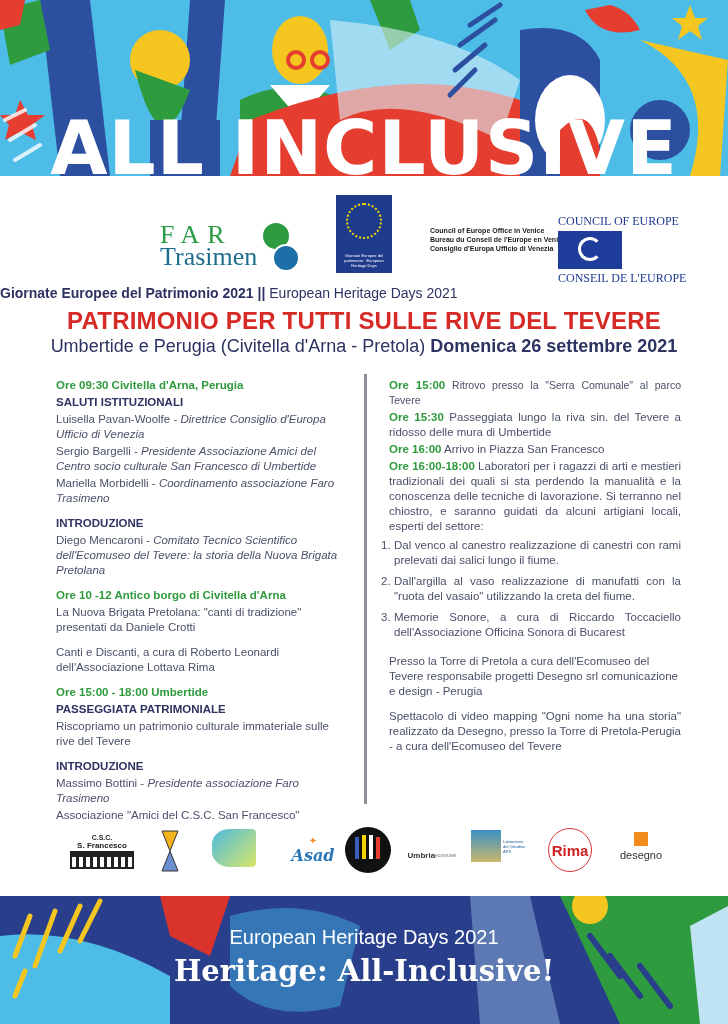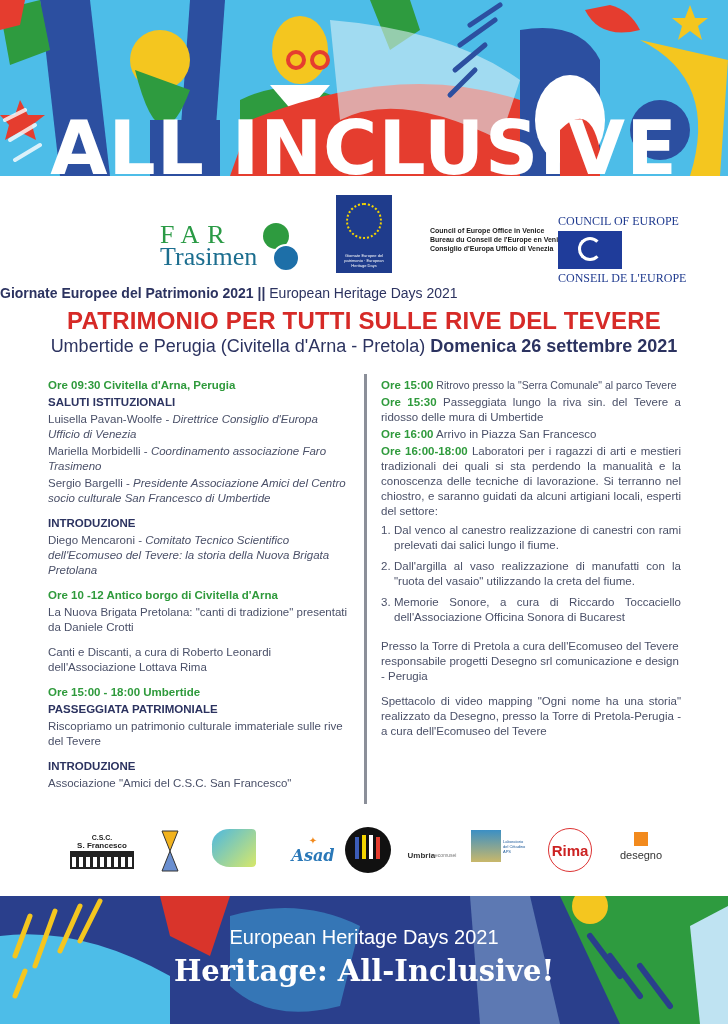--- a/index.html
+++ b/index.html
@@ -26,21 +26,21 @@
   .main-title { position:absolute; top:307px; left:0; width:728px; text-align:center; font-size:24px; font-weight:bold; color:#d62a27; letter-spacing:0.2px; }
   .sub2 { position:absolute; top:336px; left:0; width:728px; text-align:center; font-size:18px; color:#2c3360; }
   .sub2 b { font-weight:bold; }
   .col { position:absolute; top:378px; font-size:11.5px; line-height:15px; color:#4a5068; }
   .col-left { left:48px; width:300px; }
   .col-right { left:381px; width:300px; text-align:justify; }
   .divider { position:absolute; left:364px; top:374px; width:3px; height:430px; background:#8b8f99; }
   .g { color:#2f9a3c; font-weight:bold; }
   .h { color:#2c3360; font-weight:bold; }
   .it { font-style:italic; }
-  .p { margin:0 0 2px 0; }
+  .p { margin:0 0 2px 8px; }
   .gap { height:8px; }
   .olist { margin:4px 0 0 0; padding:0; list-style:none; }
   .olist li { display:flex; margin-bottom:6px; }
   .olist .n { width:13px; flex:none; }
   .logos-bottom { position:absolute; top:826px; left:60px; width:610px; height:58px; }
   .lb { position:absolute; top:0; display:flex; align-items:center; justify-content:center; }
   .footer { position:absolute; left:0; top:896px; width:728px; height:128px; background:#2a3f8c; overflow:hidden; }
   .footer .fl1 { position:absolute; left:0; right:0; top:30px; text-align:center; font-size:20px; color:#ffffff; }
   .footer .fl2 { position:absolute; left:0; right:0; top:58px; text-align:center; font-family:"DejaVu Serif", serif; font-size:29px; font-weight:bold; color:#ffffff; }
 </style>
@@ -120,36 +120,37 @@
 </div>
 <div class="main-title">PATRIMONIO PER TUTTI SULLE RIVE DEL TEVERE</div>
 <div class="sub2">
   <span>Umbertide e Perugia (Civitella d'Arna - Pretola) </span><b>Domenica 26 settembre 2021</b>
 </div>
 
 <div class="col col-left">
   <div class="p g">Ore 09:30 Civitella d'Arna, Perugia</div>
   <div class="p h">SALUTI ISTITUZIONALI</div>
   <div class="p"><span>Luisella Pavan-Woolfe - </span><span class="it">Direttrice Consiglio d'Europa Ufficio di Venezia</span></div>
+  <div class="p"><span>Sergio Bargelli - </span><span class="it">Presidente Associazione Amici del Centro socio culturale San Francesco di Umbertide</span></div>
   <div class="p"><span>Mariella Morbidelli - </span><span class="it">Coordinamento associazione Faro Trasimeno</span></div>
-  <div class="p"><span>Sergio Bargelli - </span><span class="it">Presidente Associazione Amici del Centro socio culturale San Francesco di Umbertide</span></div>
   <div class="gap"></div>
   <div class="p h">INTRODUZIONE</div>
   <div class="p"><span>Diego Mencaroni - </span><span class="it">Comitato Tecnico Scientifico dell'Ecomuseo del Tevere: la storia della Nuova Brigata Pretolana</span></div>
   <div class="gap"></div>
   <div class="p g">Ore 10 -12 Antico borgo di Civitella d'Arna</div>
   <div class="p">La Nuova Brigata Pretolana: "canti di tradizione" presentati da Daniele Crotti</div>
   <div class="gap"></div>
   <div class="p">Canti e Discanti, a cura di Roberto Leonardi dell'Associazione Lottava Rima</div>
   <div class="gap"></div>
   <div class="p g">Ore 15:00 - 18:00 Umbertide</div>
   <div class="p h">PASSEGGIATA PATRIMONIALE</div>
   <div class="p">Riscopriamo un patrimonio culturale immateriale sulle rive del Tevere</div>
   <div class="gap"></div>
   <div class="p h">INTRODUZIONE</div>
+  <div class="p"><span>Massimo Bottini - </span><span class="it">Presidente associazione Faro Trasimeno</span></div>
   <div class="p">Associazione "Amici del C.S.C. San Francesco"</div>
 </div>
 
 <div class="divider"></div>
 
 <div class="col col-right">
   <div class="p"><span class="g">Ore 15:00</span><span style="font-size:10.5px;"> Ritrovo presso la "Serra Comunale" al parco Tevere</span></div>
   <div class="p"><span class="g">Ore 15:30</span><span> Passeggiata lungo la riva sin. del Tevere a ridosso delle mura di Umbertide</span></div>
   <div class="p"><span class="g">Ore 16:00</span><span> Arrivo in Piazza San Francesco</span></div>
   <div class="p"><span class="g">Ore 16:00-18:00</span><span> Laboratori per i ragazzi di arti e mestieri tradizionali dei quali si sta perdendo la manualità e la conoscenza delle tecniche di lavorazione. Si terranno nel chiostro, e saranno guidati da alcuni artigiani locali, esperti del settore:</span></div>

